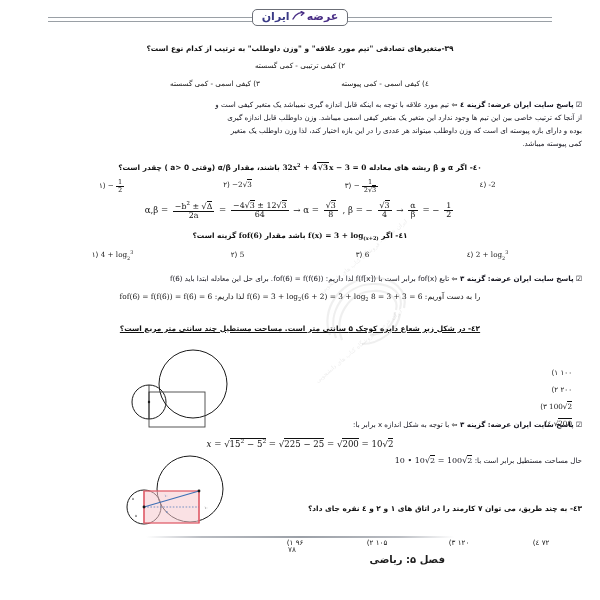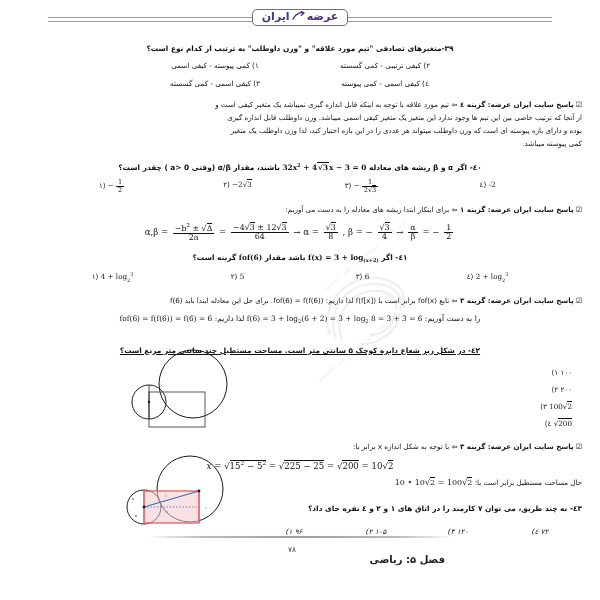--- a/index.html
+++ b/index.html
@@ -234,21 +234,20 @@
   </div>
   <div class="wm wm-2">
     <div class="wm-text">ایران عرضه - فروشگاه کتاب های دانشجویی</div>
   </div>
   <div class="wm" style="left:300px; top:255px; width:120px;height:70px;">
     <div class="wm-text">ایران عرضه - فروشگاه کتاب های دانشجویی</div>
   </div>
 
   <div class="q">۳۹-متغیرهای تصادفی "تیم مورد علاقه" و "وزن داوطلب" به ترتیب از کدام نوع است؟</div>
   <div class="opts two-col">
-    <div class="opt">۱) کمی پیوسته - کیفی اسمی</div>
     <div class="opt">۲) کیفی ترتیبی - کمی گسسته</div>
   </div>
   <div class="opts two-col">
     <div class="opt">۳) کیفی اسمی - کمی گسسته</div>
     <div class="opt">٤) کیفی اسمی - کمی پیوسته</div>
   </div>
 
   <div class="answer">
     <span class="chk">☑</span><span>پاسخ سایت ایران عرضه: گزینه</span>
     <span>٤</span>
@@ -278,26 +277,20 @@
       <span class="inline-math">−<span class="frac">
             <span class="num">1</span>
             <span class="den">2√<span style="border-top:1px solid #111;">3</span></span>
           </span></span> (۳
     </div>
     <div class="opt">
       <span class="inline-math">-2</span> (٤
     </div>
   </div>
 
-  <div class="answer">
-    <span class="chk">☑</span><span>پاسخ سایت ایران عرضه: گزینه</span>
-    <span>۱</span>
-    <span class="arrow">⇦</span>
-    <span class="answer-body">برای اینکار ابتدا ریشه های معادله را به دست می آوریم:</span>
-  </div>
   <div class="mathline">
     α,β =
     <span class="frac">
         <span class="num">−b<sup>2</sup> ± √<span style="border-top:1px solid #111;">Δ</span></span>
         <span class="den">2a</span>
       </span>
     =
     <span class="frac">
         <span class="num">−4√<span style="border-top:1px solid #111;">3</span> ± 12√<span style="border-top:1px solid #111;">3</span></span>
         <span class="den">64</span>
@@ -416,21 +409,21 @@
       <circle cx="87" cy="36" r="1.4" fill="#1a1a1a"></circle>
       <text x="22" y="45" font-size="3.6" fill="#222" font-family="DejaVu Sans, sans-serif">۵</text>
       <text x="25" y="62" font-size="3.6" fill="#222" font-family="DejaVu Sans, sans-serif">۵</text>
       <text x="56" y="42" font-size="3.6" fill="#3c6fb5" font-family="DejaVu Sans, sans-serif">۱۰</text>
       <text x="56" y="58" font-size="3.6" fill="#3c6fb5" font-family="DejaVu Sans, sans-serif">x</text>
       <text x="96" y="54" font-size="3.6" fill="#555" font-family="DejaVu Sans, sans-serif">۱۰</text>
     </svg>
   </div>
 
   <div class="q right" style="position:absolute; right:18px; top:503px; width:330px; text-align:right; margin:0;">٤٣- به چند طریق، می توان ۷ کارمند را در اتاق های ۱ و ۲ و ٤ نفره جای داد؟</div>
-  <div class="opts" style="position:absolute; right:18px; top:526px; width:330px; justify-content:center; margin:0;font-style:italic;">
+  <div class="opts" style="position:absolute; right:18px; top:537px; width:330px; justify-content:flex-end; margin:0;">
     <div class="opt" style="width:82px;">
       <span>۹۶</span> <span>۱)</span>
     </div>
     <div class="opt" style="width:82px;">
       <span>۱۰۵</span> <span>۲)</span>
     </div>
     <div class="opt" style="width:82px;">
       <span>۱۲۰</span> <span>۳)</span>
     </div>
     <div class="opt" style="width:82px;">

